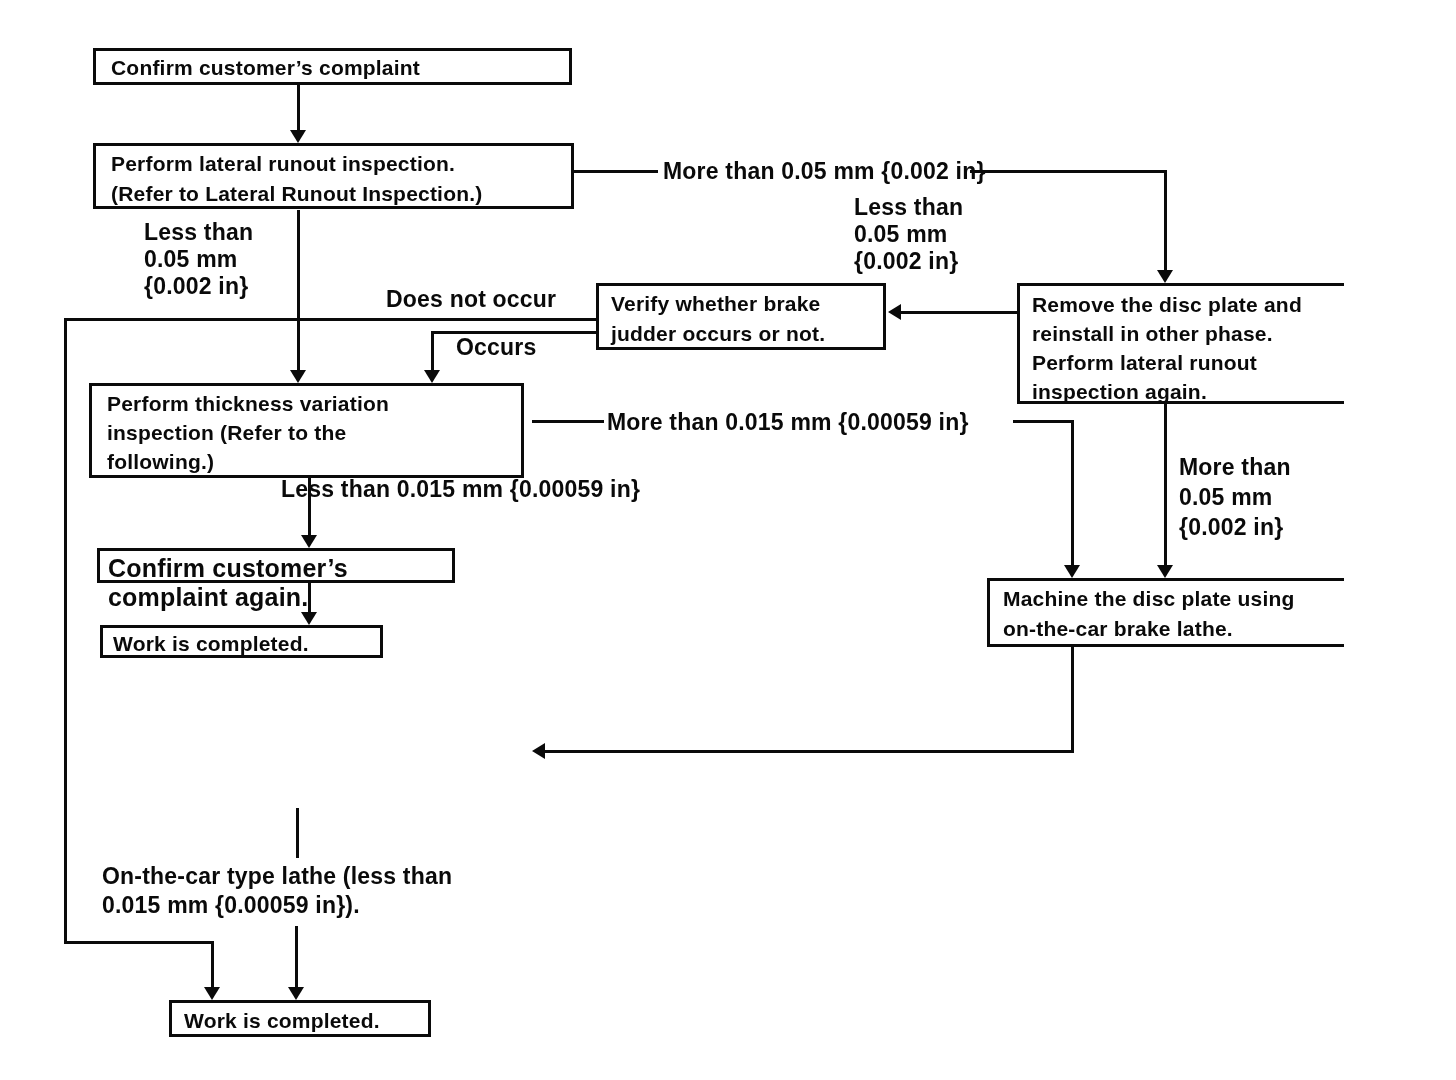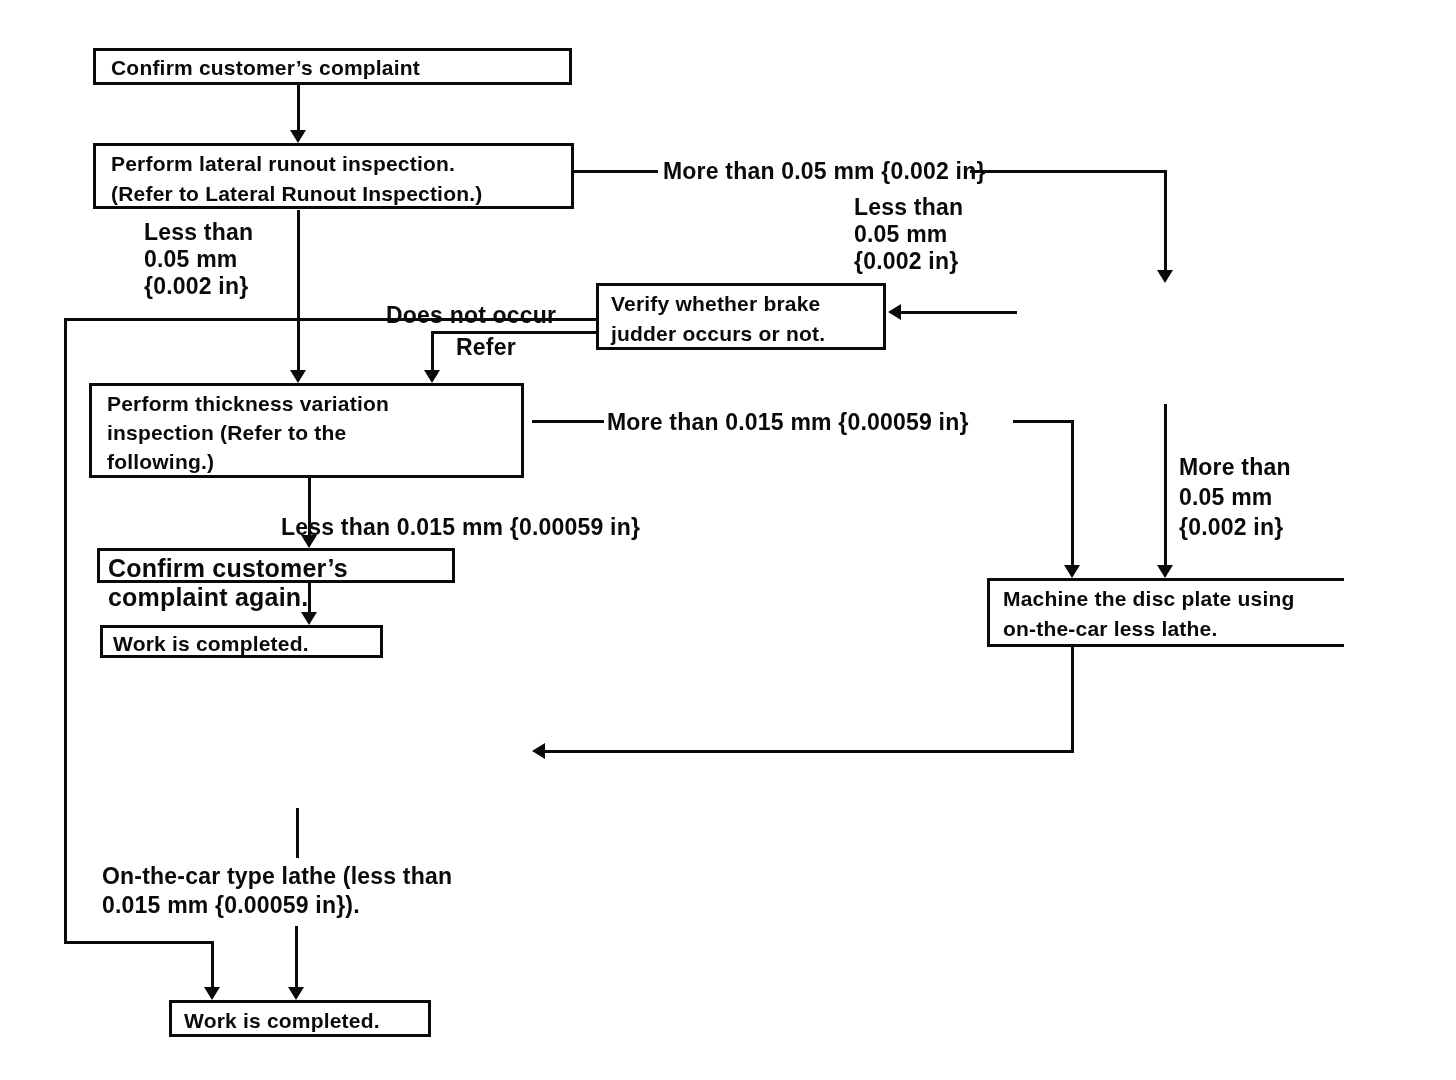--- a/index.html
+++ b/index.html
@@ -63,55 +63,59 @@
   #box-confirm2   { left:97px;   top:548px; width:358px; height:35px;  padding:3px 0 0 8px; font-size:25px; }
   #box-work1      { left:100px;  top:625px; width:283px; height:33px;  padding:1px 0 0 10px; }
   #box-secure     { left:97px;   top:682px; width:435px; height:126px; padding:4px 0 0 13px; }
   #box-machine    { left:987px;  top:578px; width:373px; height:69px;  padding:3px 0 0 13px; line-height:30px; }
   #box-work2      { left:169px;  top:1000px; width:262px; height:37px; padding:3px 0 0 12px; }
 
   
   #lbl-more005-top    { left:663px;  top:158px; }
   #lbl-less005-right  { left:854px;  top:194px; }
   #lbl-less005-left   { left:144px;  top:219px; }
-  #lbl-doesnotoccur   { left:386px;  top:286px;margin-top:16px; }
+  #lbl-doesnotoccur   { left:386px;  top:286px; }
   #lbl-occurs         { left:456px;  top:334px; }
   #lbl-more0015       { left:607px;  top:409px; }
-  #lbl-less0015       { left:281px;  top:514px; }
+  #lbl-less0015       { left:281px;  top:476px; }
   #lbl-more005-bottom { left:1179px; top:452px; line-height:30px; }
   #lbl-lathe          { left:102px;  top:862px; line-height:29px; }
 </style>
 </head>
 <body>
 
 <div id="canvas">
 
   <div class="box" id="box-confirm1">Confirm customer’s complaint</div>
   <div class="box" id="box-lateral">Perform lateral runout inspection.
 (Refer to Lateral Runout Inspection.)</div>
   <div class="box" id="box-verify">Verify whether brake
 judder occurs or not.</div>
+  <div class="box" id="box-remove">Remove the disc plate and
+reinstall in other phase.
+Perform lateral runout
+inspection again.</div>
   <div class="box" id="box-thickness">Perform thickness variation
 inspection (Refer to the
 following.)</div>
   <div class="box" id="box-confirm2">Confirm customer’s complaint again.</div>
   <div class="box" id="box-work1">Work is completed.</div>
   <div class="box" id="box-machine">Machine the disc plate using
-on-the-car less lathe.</div>
+on-the-car brake lathe.</div>
   <div class="box" id="box-work2">Work is completed.</div>
 
   <div class="lbl" id="lbl-more005-top">More than 0.05 mm {0.002 in}</div>
   <div class="lbl" id="lbl-less005-right">Less than
 0.05 mm
 {0.002 in}</div>
   <div class="lbl" id="lbl-less005-left">Less than
 0.05 mm
 {0.002 in}</div>
   <div class="lbl" id="lbl-doesnotoccur">Does not occur</div>
-  <div class="lbl" id="lbl-occurs">Refer</div>
+  <div class="lbl" id="lbl-occurs">Occurs</div>
   <div class="lbl" id="lbl-more0015">More than 0.015 mm {0.00059 in}</div>
   <div class="lbl" id="lbl-less0015">Less than 0.015 mm {0.00059 in}</div>
   <div class="lbl" id="lbl-more005-bottom">More than
 0.05 mm
 {0.002 in}</div>
   <div class="lbl" id="lbl-lathe">On-the-car type lathe (less than
 0.015 mm {0.00059 in}).</div>
 
   <div class="ln" style="left:297px; top:85px; width:3px; height:48px;"></div>
   <div class="arr-down" style="left:290px; top:130px;"></div>

